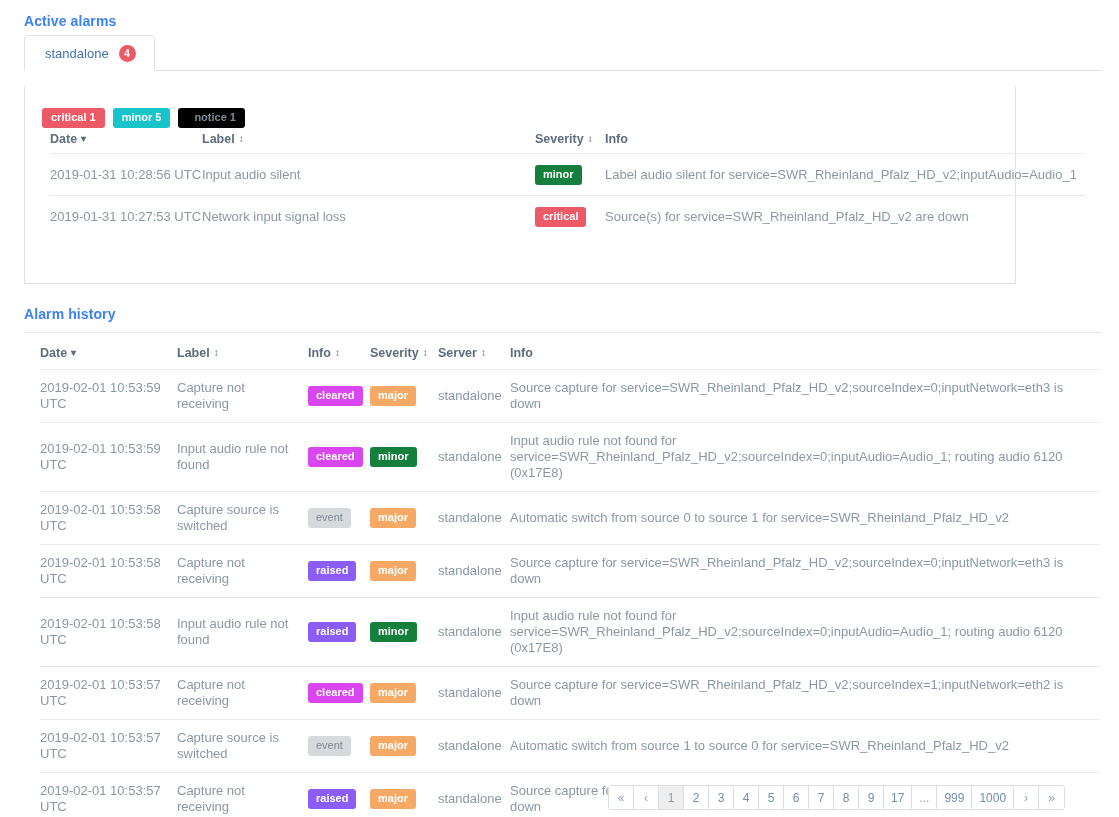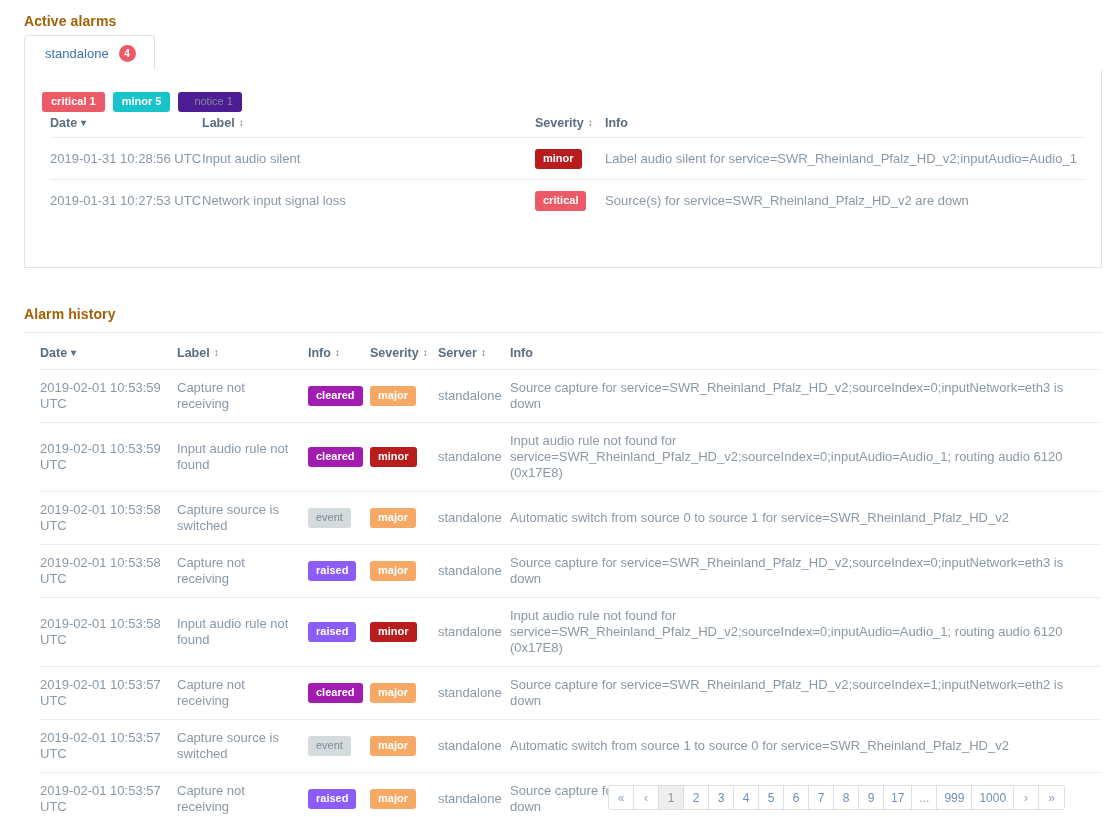--- a/index.html
+++ b/index.html
@@ -15,21 +15,21 @@
     color: #6b7b8a;
     -webkit-font-smoothing: antialiased;
     overflow: hidden;
   }
   .page { position: relative; width: 1119px; height: 817px; }
 
   
   .section-title {
     font-size: 14px;
     font-weight: bold;
-    color: #a16207;
+    color: #3b82f6;
     letter-spacing: .1px;
   }
   #active-title { position: absolute; left: 24px; top: 13px; }
   #history-title { position: absolute; left: 24px; top: 306px; }
 
   .title-rule {
     position: absolute;
     left: 24px;
     width: 1078px;
     height: 1px;
@@ -77,22 +77,22 @@
     align-items: center;
     justify-content: center;
     padding: 0 1px;
     box-sizing: border-box;
   }
 
   
   .panel {
     position: absolute;
     left: 24px;
-    top: 70px;
-    width: 1078px;
+    top: 86px;
+    width: 992px;
     height: 198px;
     border: 1px solid #dfe3e6;
     border-top: none;
     box-sizing: border-box;
     background: #ffffff;
   }
 
   .filter-chips {
     position: absolute;
     left: 17px;
@@ -104,21 +104,21 @@
     border-radius: 3px;
     font-size: 11px;
     font-weight: bold;
     color: #ffffff;
     padding: 4px 9px 5px;
     line-height: 1;
     cursor: pointer;
   }
   .chip.critical { background: #ec5a68; }
   .chip.minor    { background: #18c3c9; }
-  .chip.notice   { background: #4c1d95; color: #7d8a95; font-weight: normal; padding-left: 16px; }
+  .chip.notice   { background: #000000; color: #7d8a95; font-weight: bold; padding-left: 16px; }
 
   
   table.grid {
     border-collapse: collapse;
     table-layout: fixed;
     font-size: 13px;
   }
   table.grid th {
     text-align: left;
     font-weight: bold;
@@ -158,25 +158,25 @@
     border-radius: 3px;
     font-size: 11px;
     font-weight: bold;
     color: #ffffff;
     padding: 4px 8px 5px;
     line-height: 1;
     min-width: 34px;
     text-align: center;
     box-sizing: border-box;
   }
-  .sev-minor    { background: #b91c1c; }
+  .sev-minor    { background: #15803d; }
   .sev-critical { background: #ec5a68; }
   .sev-major    { background: #f5a964; }
   .sev-notice   { background: #d5dadd; color: #7d8a95; font-weight: normal; }
-  .st-cleared   { background: #a21caf; }
+  .st-cleared   { background: #d946ef; }
   .st-raised    { background: #8b5cf6; }
   .st-event     { background: #d5dadd; color: #7d8a95; font-weight: normal; }
 
   
   #history-table {
     position: absolute;
     left: 40px;
     top: 346px;
     width: 1060px;
   }

